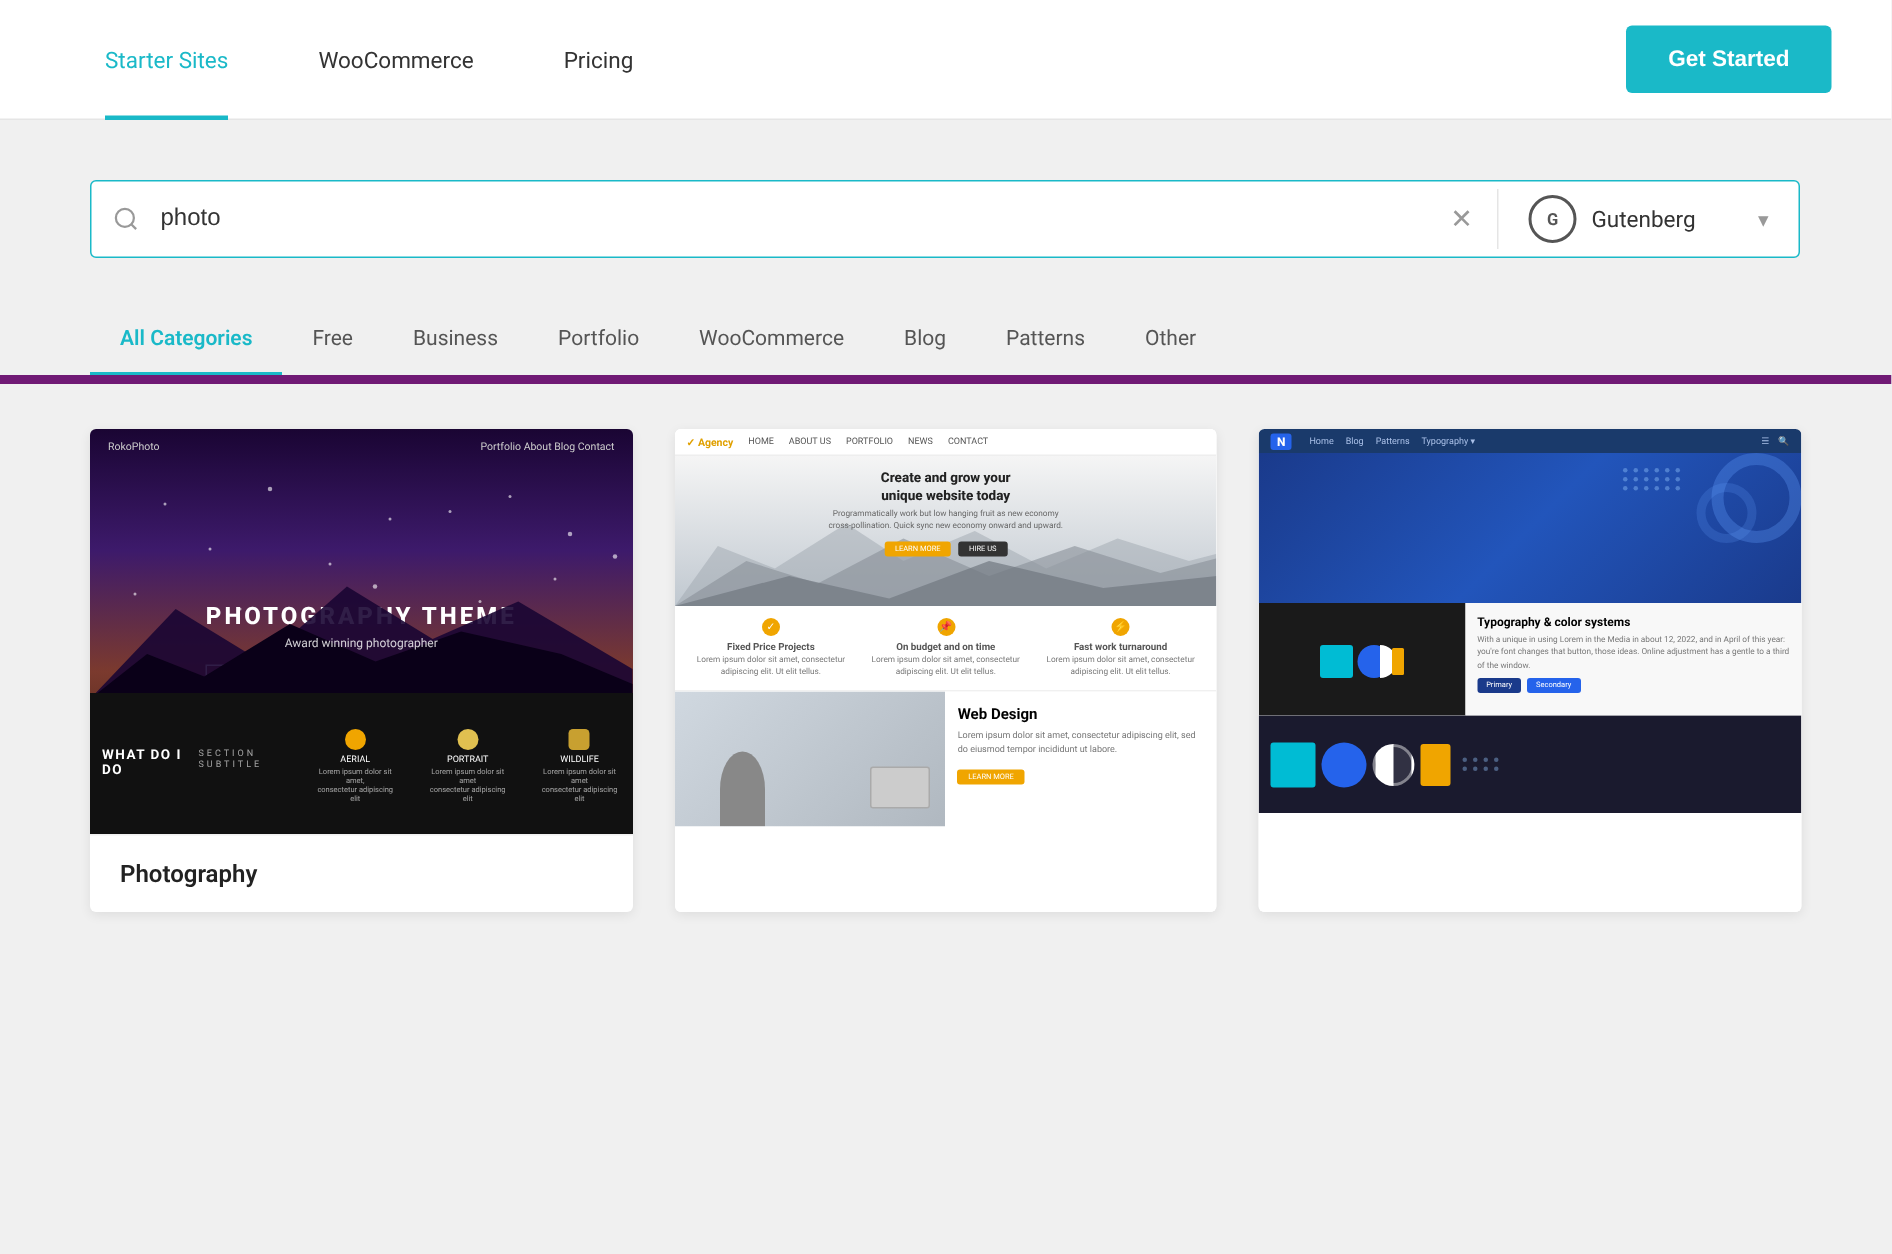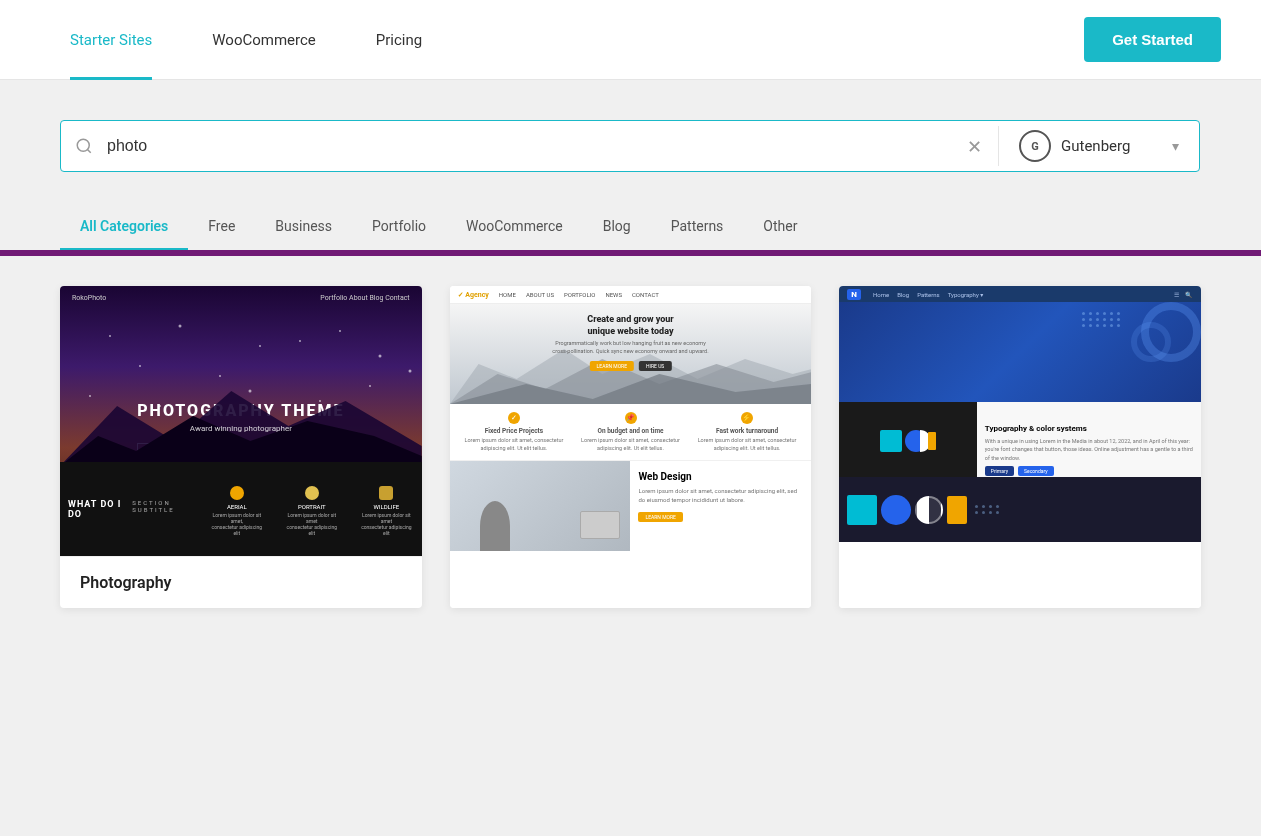--- a/index.html
+++ b/index.html
@@ -494,21 +494,20 @@
     }
     .neve-typo-content {
       width: 62%;
       padding: 8px;
       background: #f8f8f8;
     }
     .neve-typo-content h4 {
       font-size: 8px;
       font-weight: 700;
       margin-bottom: 4px;
-      margin-top: 14px;
     }
     .neve-typo-content p {
       font-size: 6px;
       color: #777;
       line-height: 1.4;
     }
     .neve-tags {
       display: flex;
       gap: 4px;
       margin-top: 4px;

